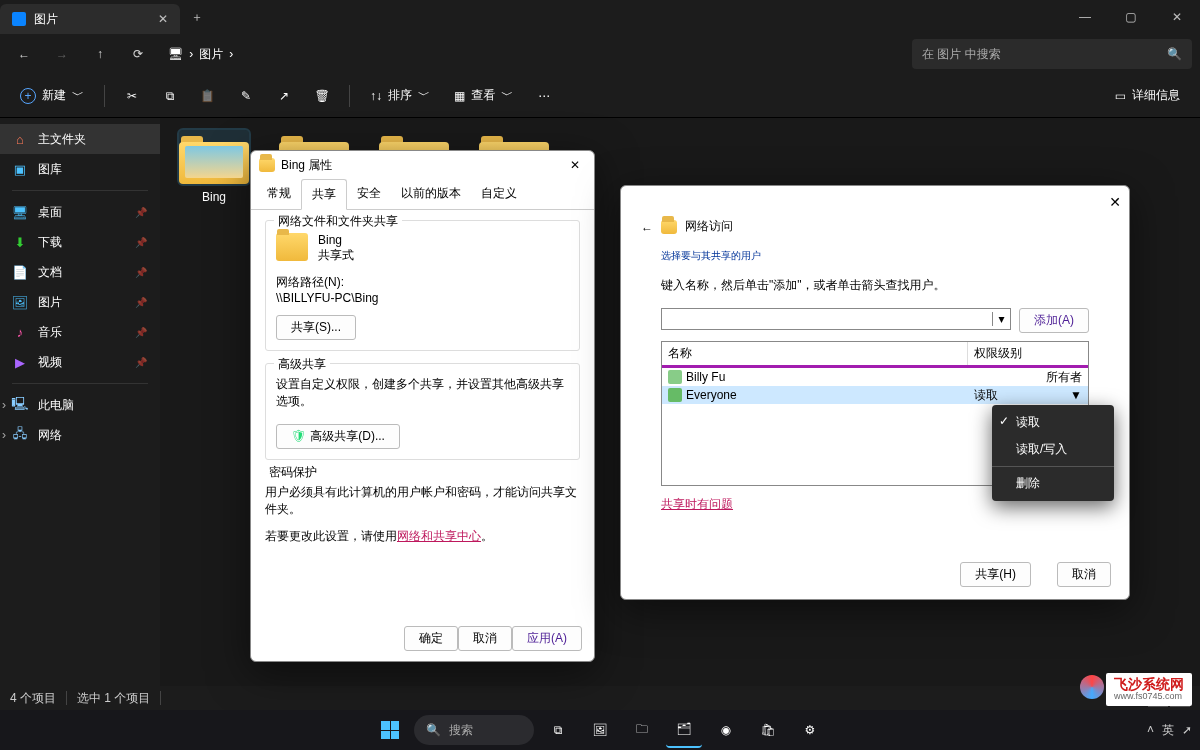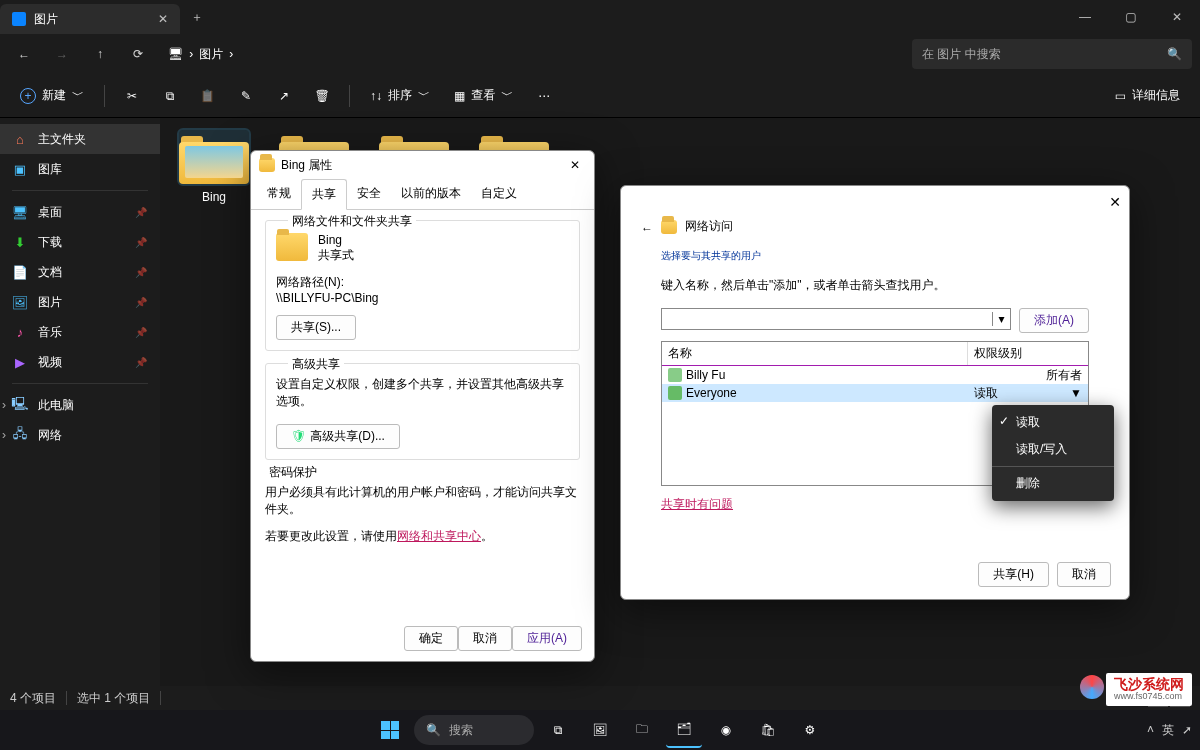--- a/index.html
+++ b/index.html
@@ -64,52 +64,52 @@
 
 .dialog { position:absolute; background:#fff; color:#000; border:1px solid #888; border-radius:6px; box-shadow:0 10px 40px rgba(0,0,0,.5); font-size:12px; }
 .dlg-prop { top:150px; left:250px; width:345px; height:512px; }
 .dlg-title { height:28px; display:flex; align-items:center; padding:0 8px; gap:6px; }
 .dlg-title .x { margin-left:auto; cursor:pointer; padding:2px 6px; }
 .dlg-tabs { display:flex; border-bottom:1px solid #ccc; padding:0 6px; }
 .dlg-tabs div { padding:6px 10px; cursor:pointer; }
 .dlg-tabs .active { border:1px solid #ccc; border-bottom:1px solid #fff; margin-bottom:-1px; background:#fff; border-radius:3px 3px 0 0; }
 .dlg-body { padding:10px 14px; }
 .group { border:1px solid #ddd; border-radius:3px; padding:12px 10px 10px; margin-bottom:12px; position:relative; }
-.group .gtitle { position:absolute; top:-8px; left:22px; background:#fff; padding:0 4px; }
+.group .gtitle { position:absolute; top:-8px; left:8px; background:#fff; padding:0 4px; }
 .group .row { display:flex; gap:10px; align-items:flex-start; }
 .fico-sm { width:32px; height:28px; background:linear-gradient(#ffd86b,#f0b93c); border-radius:3px; position:relative; }
 .fico-sm::before { content:""; position:absolute; top:-4px; left:1px; width:12px; height:6px; background:#e8b84a; border-radius:2px 2px 0 0; }
 .wbtn { border:1px solid #bbb; background:#fdfdfd; padding:3px 14px; border-radius:3px; cursor:pointer; display:inline-block; }
 .wbtn.disabled { color:#4c1d95; }
 .shield { color:#2d7; margin-right:4px; }
 .link { color:#be185d; text-decoration:underline; cursor:pointer; }
 .dlg-foot { position:absolute; bottom:10px; right:12px; display:flex; }
 
 
 .dlg-net { top:185px; left:620px; width:510px; height:415px; background:#fff; }
 .dlg-net .topbar { height:32px; display:flex; align-items:center; padding:0 8px; }
 .dlg-net .topbar .x { margin-left:auto; cursor:pointer; font-size:14px; }
 .dlg-net .hdr { display:flex; align-items:center; gap:8px; padding:0 20px 8px; }
 .dlg-net .inner { padding:6px 40px 12px; }
 .dlg-net h3 { color:#003399; font-weight:normal; font-size:10px; margin-bottom:14px; }
 .combo { display:flex; gap:8px; margin:14px 0 8px; }
 .combo .cbox { flex:1; height:22px; border:1px solid #888; display:flex; align-items:center; }
 .combo .cbox .dd { margin-left:auto; width:18px; text-align:center; border-left:1px solid #888; cursor:pointer; }
 .ulist { border:1px solid #888; height:145px; }
-.ulist .uhdr { display:flex; background:#fff; border-bottom:1px solid #a21caf; }
+.ulist .uhdr { display:flex; background:#fff; border-bottom:3px solid #a21caf; }
 .ulist .uhdr div { padding:3px 6px; }
 .ulist .uhdr div:first-child { flex:1; border-right:1px solid #ddd; }
 .ulist .uhdr div:last-child { width:120px; }
 .urow { display:flex; align-items:center; height:18px; }
 .urow .uname { flex:1; padding:0 6px; display:flex; align-items:flex-end; gap:4px; }
 .urow .uperm { width:120px; padding:0 6px; display:flex; align-items:center;justify-content:flex-end; }
 .urow.sel { background:#cde8ff; }
 .urow .dd { margin-left:auto; cursor:pointer; }
 .uico { width:14px; height:14px; display:inline-block; background:#8c8; border-radius:2px; }
-.dlg-net .foot { position:absolute; bottom:12px; right:18px; display:flex; gap:8px; }
+.dlg-net .foot { position:absolute; bottom:12px; right:18px; display:flex; gap:26px; }
 
 
 .permmenu { position:absolute; top:405px; left:992px; width:122px; background:#2b2b2b; color:#fff; border-radius:4px; padding:4px 0; box-shadow:0 6px 20px rgba(0,0,0,.6); z-index:50; }
 .permmenu div { padding:5px 14px 5px 24px; cursor:pointer; position:relative; font-size:12px; }
 .permmenu .chk::before { content:"✓"; position:absolute; left:7px; }
 .permmenu .mdiv { height:1px; background:#555; margin:3px 0; padding:0; }
 
 
 .watermark { position:absolute; right:8px; bottom:44px; background:#fff; color:#cf1b1b; padding:4px 8px; font-size:14px; font-weight:bold; display:flex; flex-direction:column; align-items:flex-start; line-height:1.1; border-radius:2px; }
 .watermark small { color:#666; font-size:9px; font-weight:normal; }

